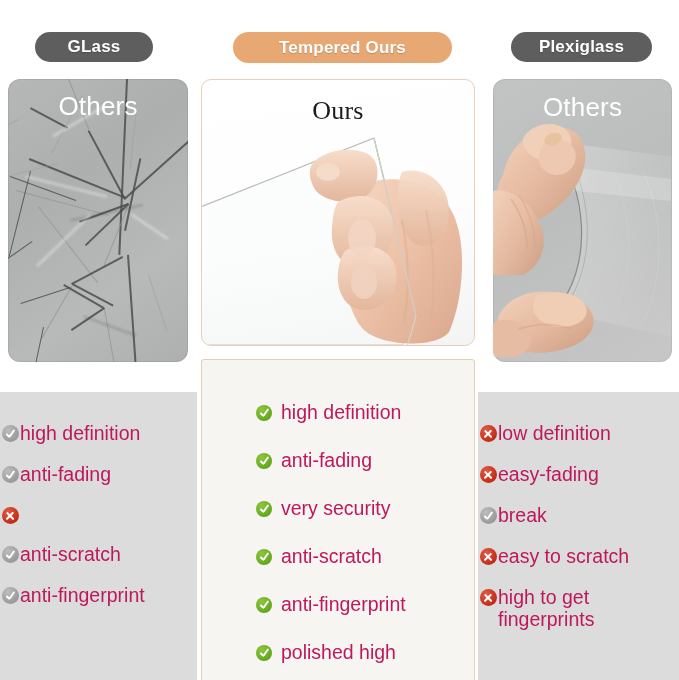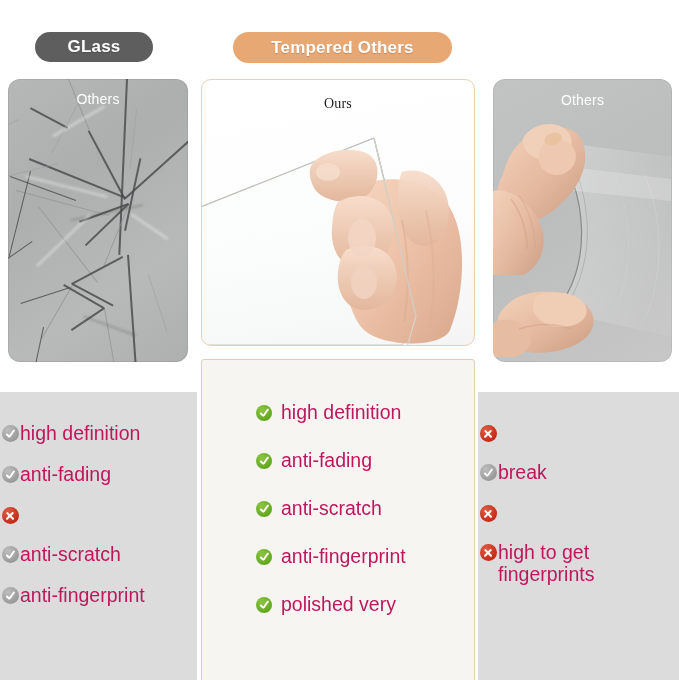--- a/index.html
+++ b/index.html
@@ -31,21 +31,21 @@
   .photo {
     position: absolute;
     border-radius: 12px;
     overflow: hidden;
   }
   .photo-label {
     position: absolute;
     left: 0; right: 0;
     text-align: center;
     color: #ffffff;
-    font-size: 14px;
+    font-size: 26px;
     z-index: 5;
     letter-spacing: .2px;
   }
   .photo-label.dark { color: #1c1c1c; }
 
   
   #photo-left {
     left: 8px; top: 50px; width: 180px; height: 283px;
     background: linear-gradient(145deg,#b6b8b8 0%, #adafaf 35%, #b8bab9 70%, #aeb0b0 100%);
     box-shadow: inset 0 0 0 1px rgba(0,0,0,.07);
@@ -165,21 +165,24 @@
 </style>
 </head>
 <body>
 
 <div id="root">
 
   <div class="badge" id="badge-glass">
     <span>GLass</span>
   </div>
   <div class="badge" id="badge-tempered">
-    <span>Tempered Others</span>
+    <span>Tempered Ours</span>
+  </div>
+  <div class="badge" id="badge-plexiglass">
+    <span>Plexiglass</span>
   </div>
 
   <div class="photo" id="photo-left">
 
     <div class="crack" style="left:118px; top:0px;   width:1.6px; height:176px; transform:rotate(2.5deg);"></div>
     <div class="crack" style="left:119px; top:176px; width:2px;   height:112px; transform:rotate(-4deg);"></div>
     <div class="crack soft" style="left:60px;  top:0px;  width:1.4px; height:55px;  transform:rotate(-22deg);"></div>
     <div class="crack" style="left:60px;  top:48px; width:1.6px; height:42px;  transform:rotate(118deg);"></div>
     <div class="crack soft" style="left:8px;   top:112px;width:1.3px; height:96px;  transform:rotate(-75deg);"></div>
     <div class="crack" style="left:2px;   top:98px; width:1.4px; height:70px;  transform:rotate(-70deg);"></div>
@@ -343,31 +346,39 @@
       </div>
     </div>
   </div>
 
   <div class="side-list" id="list-right">
     <div class="feats">
       <div class="feat">
         <span class="ico bad">
             <span class="gl"></span>
           </span>
+        <span class="txt">low definition</span>
+      </div>
+      <div class="feat">
+        <span class="ico bad">
+            <span class="gl"></span>
+          </span>
+        <span class="txt">easy-fading</span>
       </div>
       <div class="feat">
         <span class="ico muted">
             <span class="gl"></span>
           </span>
         <span class="txt">break</span>
       </div>
       <div class="feat">
         <span class="ico bad">
             <span class="gl"></span>
           </span>
+        <span class="txt">easy to scratch</span>
       </div>
       <div class="feat">
         <span class="ico bad">
             <span class="gl"></span>
           </span>
         <span class="txt">high to get
  fingerprints</span>
       </div>
     </div>
   </div>
@@ -383,30 +394,36 @@
       <div class="feat">
         <span class="ico ok">
             <span class="gl"></span>
           </span>
         <span class="txt">anti-fading</span>
       </div>
       <div class="feat">
         <span class="ico ok">
             <span class="gl"></span>
           </span>
+        <span class="txt">very security</span>
+      </div>
+      <div class="feat">
+        <span class="ico ok">
+            <span class="gl"></span>
+          </span>
         <span class="txt">anti-scratch</span>
       </div>
       <div class="feat">
         <span class="ico ok">
             <span class="gl"></span>
           </span>
         <span class="txt">anti-fingerprint</span>
       </div>
       <div class="feat">
         <span class="ico ok">
             <span class="gl"></span>
           </span>
-        <span class="txt">polished very</span>
+        <span class="txt">polished high</span>
       </div>
     </div>
   </div>
 
 </div>
 
 </body></html>

